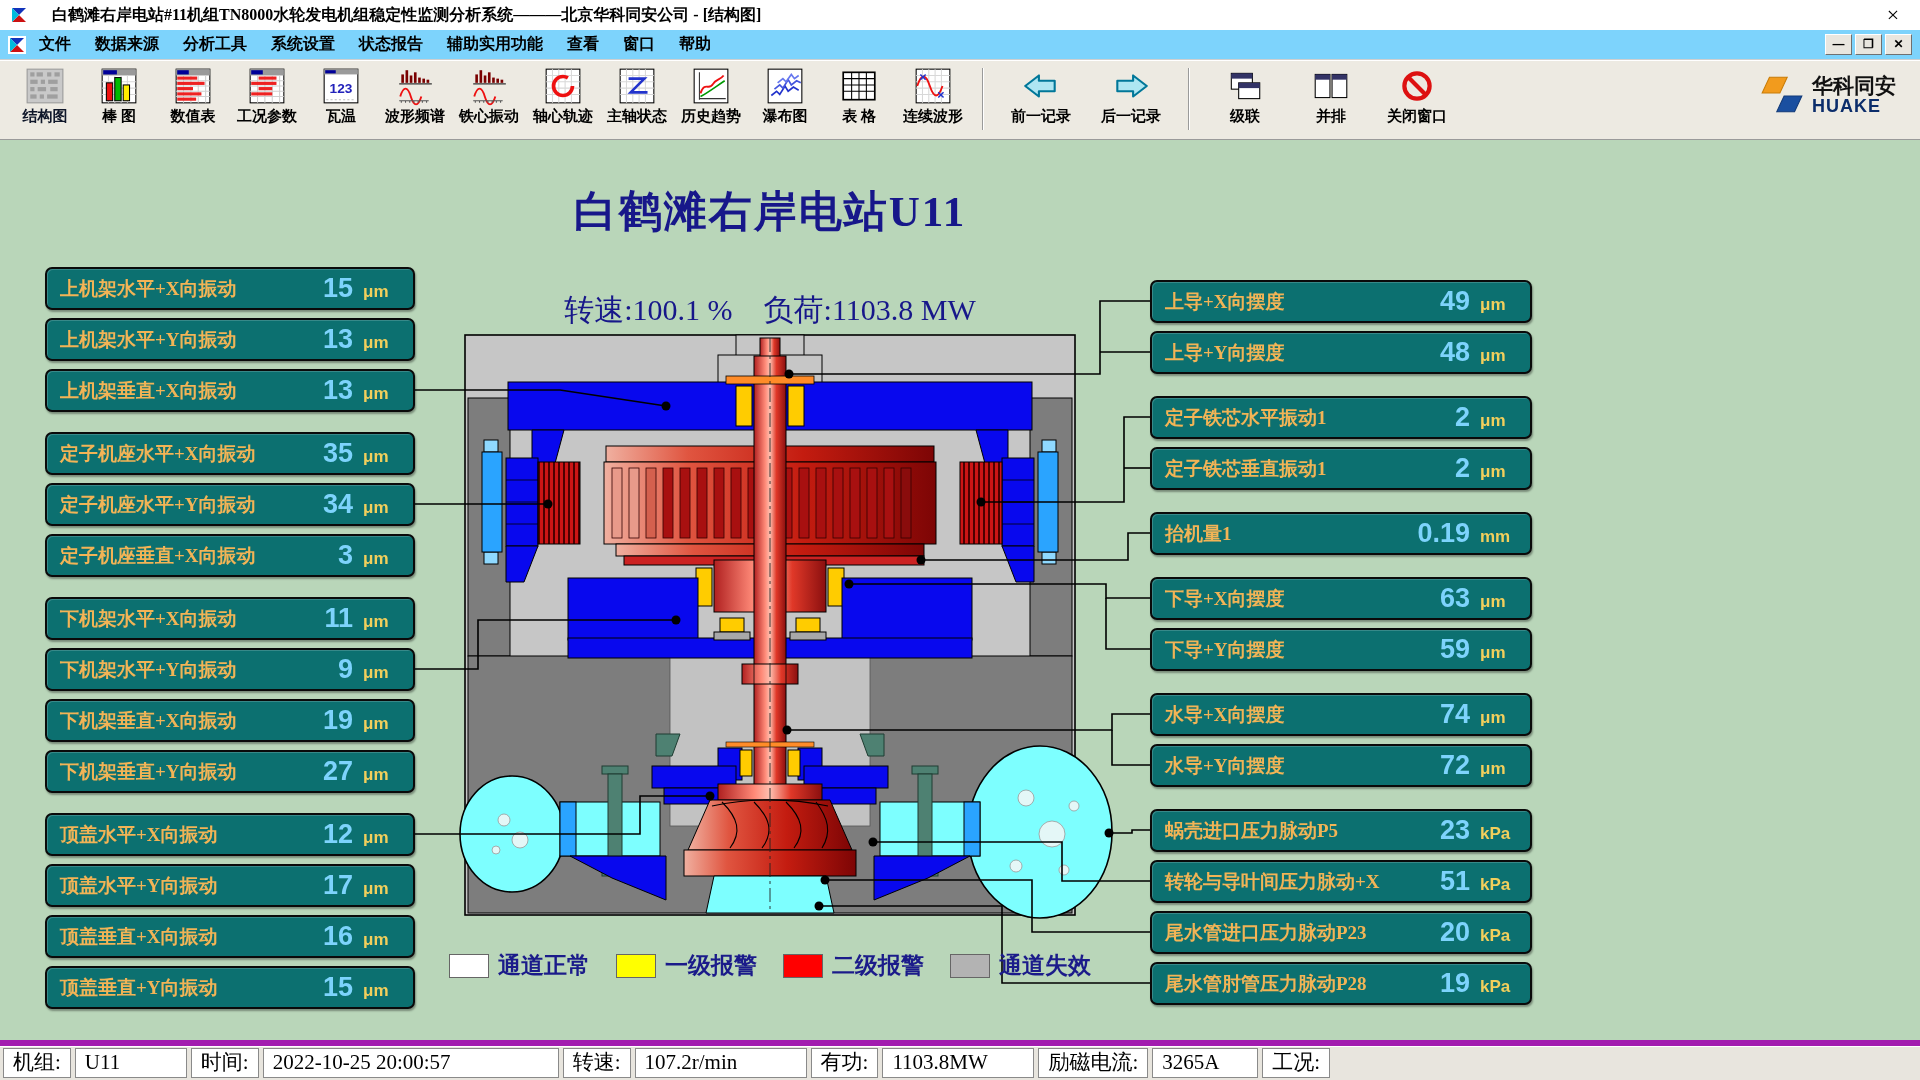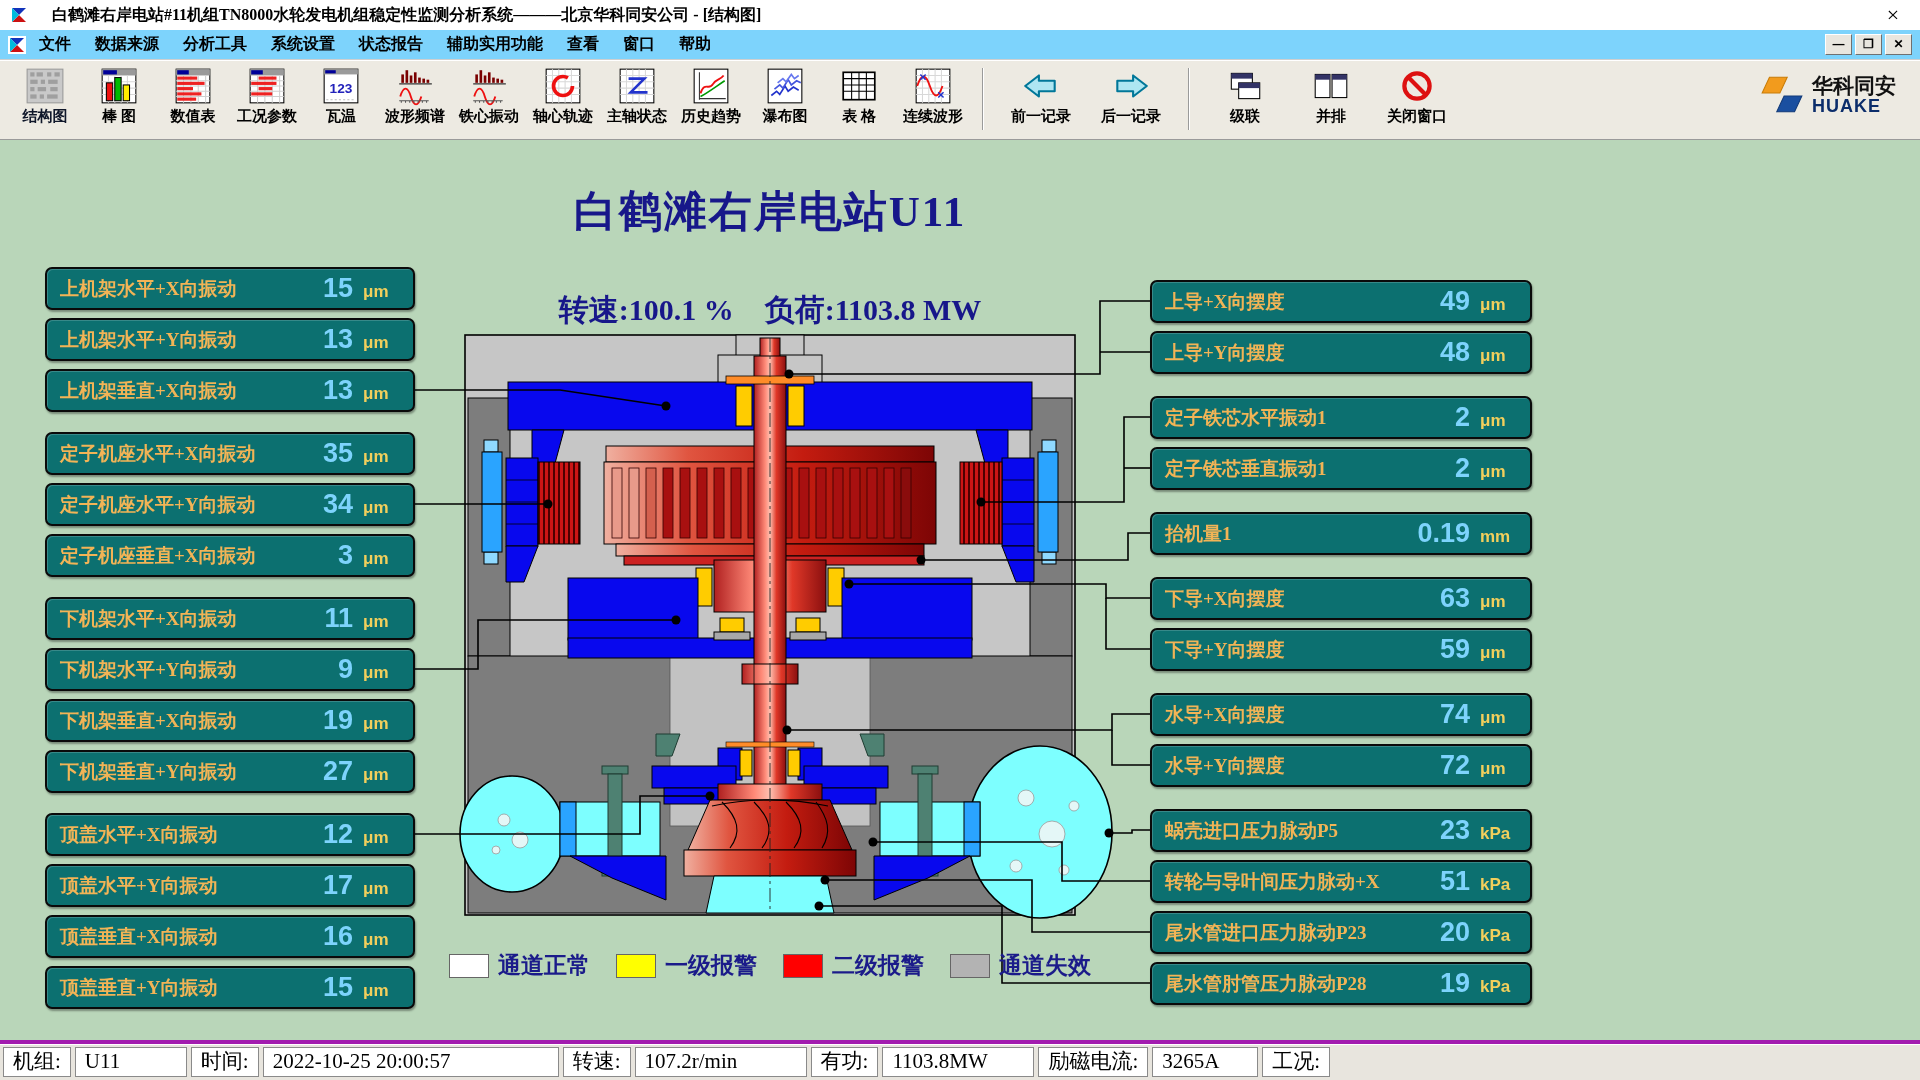--- a/index.html
+++ b/index.html
@@ -36,21 +36,21 @@
   .hlogo .htxt{display:flex;flex-direction:column;line-height:1.05;}
   .hlogo .l1{font-size:21px;font-weight:bold;color:#111;font-family:"Liberation Serif",serif;text-align:right;}
   .hlogo .l2{font-size:18px;font-weight:bold;color:#0c2d6b;letter-spacing:1px;}
 
   
   #connectors{position:absolute;left:0;top:0;z-index:1;pointer-events:none;}
   #diagram{position:absolute;left:420px;top:320px;z-index:0;}
   #headline{position:absolute;left:420px;top:183px;width:700px;text-align:center;z-index:2;
     font-family:"Liberation Serif",serif;font-size:43px;font-weight:bold;color:#17178a;letter-spacing:2px;}
   #kpis{position:absolute;left:420px;top:290px;width:700px;display:flex;justify-content:center;gap:31px;z-index:2;
-    font-family:"Liberation Serif",serif;font-size:30px;font-weight:bold;color:#17178a;}
+    font-family:"Liberation Serif",serif;font-size:30px;font-weight:normal;color:#17178a;}
   #legend{position:absolute;left:420px;top:950px;width:700px;display:flex;justify-content:center;
     align-items:center;gap:26px;z-index:2;}
   .litem{display:flex;align-items:center;gap:9px;}
   .lswatch{width:40px;height:24px;border:1px solid #666;}
   .llabel{font-family:"Liberation Serif",serif;font-size:23px;font-weight:bold;color:#1b1b8a;}
 
   
   #leftcol{position:absolute;left:45px;top:267px;width:370px;z-index:2;}
   #rightcol{position:absolute;left:1150px;top:280px;width:382px;z-index:2;}
   .mbox{height:43px;background:#0c7070;border:2px solid #0a0a0a;border-radius:7px;display:flex;
@@ -59,21 +59,21 @@
   .mbox:first-child{margin-top:0;}
   #leftcol .mbox:nth-child(4),#leftcol .mbox:nth-child(7),#leftcol .mbox:nth-child(11){margin-top:20px;}
   #rightcol .mbox:nth-child(3),#rightcol .mbox:nth-child(5),#rightcol .mbox:nth-child(6),
   #rightcol .mbox:nth-child(8),#rightcol .mbox:nth-child(10){margin-top:22px;}
   .mlabel{color:#f2b456;font-size:19px;font-weight:600;flex:1;font-family:"Liberation Serif",serif;white-space:nowrap;}
   .mval{color:#7dd3fc;font-size:27px;font-weight:bold;min-width:62px;text-align:right;}
   .munit{color:#f2cf5c;font-size:17px;width:42px;text-align:left;margin-left:10px;padding-top:7px;font-weight:600;}
 
   
   .statusbar{position:absolute;left:0;bottom:0;width:1920px;height:40px;background:#e8e5de;z-index:5;
-    border-top:4px solid #a21caf;box-shadow:inset 0 1px 0 #fff;display:flex;align-items:center;
+    border-top:6px solid #a21caf;box-shadow:inset 0 1px 0 #fff;display:flex;align-items:center;
     padding:0 3px;gap:4px;font-family:"Liberation Serif",serif;font-size:21px;color:#000;}
   .sitem{display:flex;gap:4px;}
   .slab,.sval{background:#fff;border:1px solid #8a8a8a;height:30px;line-height:27px;padding:0 9px;white-space:nowrap;}
   .sitem:nth-child(1) .sval{min-width:112px;}
   .sitem:nth-child(2) .sval{min-width:296px;}
   .sitem:nth-child(3) .sval{min-width:172px;}
   .sitem:nth-child(4) .sval{min-width:152px;}
   .sitem:nth-child(5) .sval{min-width:106px;}
   .sitem:nth-child(6) .sval{min-width:292px;}
 </style>

